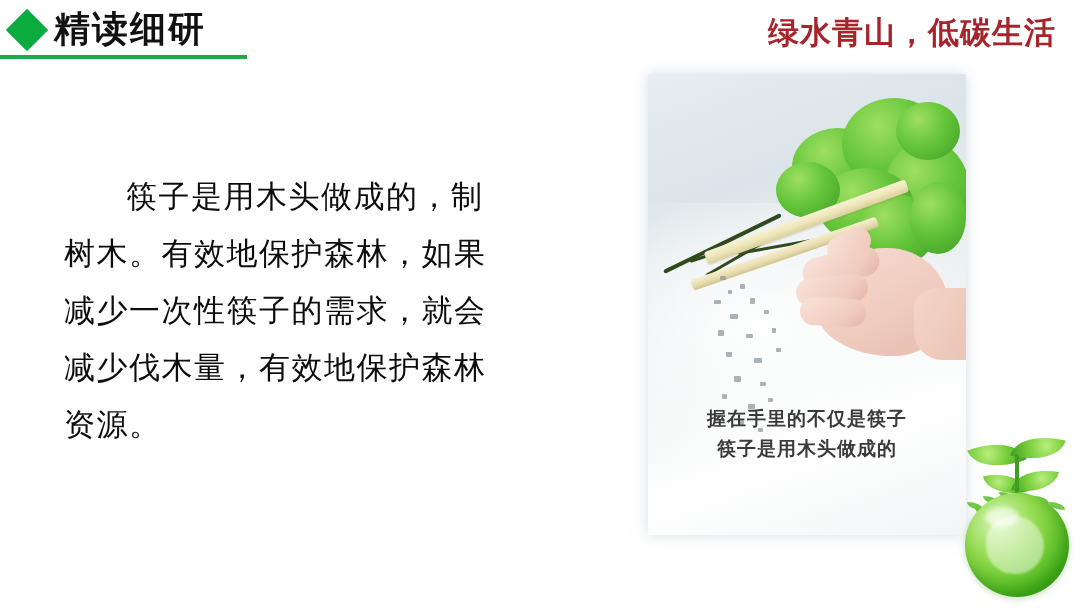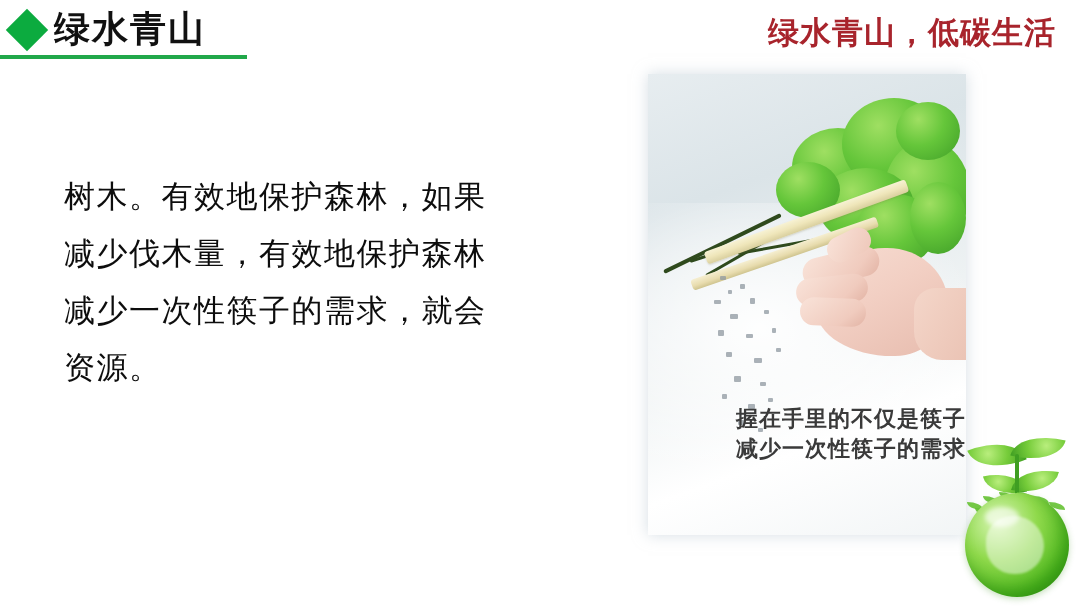--- a/index.html
+++ b/index.html
@@ -223,22 +223,22 @@
     background: #8f98a0;
     opacity: .75;
     border-radius: 1px;
   }
 
   .poster-caption {
     position: absolute;
     left: 0;
     right: 0;
     top: 330px;
-    text-align: right;
-    font-size: 22px;
+    text-align: center;
+    font-size: 19px;
     line-height: 30px;
     color: #3a3a3a;
     font-weight: bold;
     letter-spacing: 1px;
     font-family: "Liberation Sans", "DejaVu Sans", sans-serif;
   }
   .poster-caption div { white-space: nowrap; }
 
   
   .eco-logo {
@@ -311,28 +311,29 @@
     opacity: .9;
   }
 </style>
 </head>
 <body>
 
 <div class="slide">
 
   <div class="header-rule"></div>
   <div class="header-diamond"></div>
-  <div class="header-title">绿水青山</div>
+  <div class="header-title">精读细研</div>
   <div class="corner-slogan">绿水青山，低碳生活</div>
 
 
   <div class="body-copy">
+    <p class="indent">筷子是用木头做成的，制</p>
     <p>树木。有效地保护森林，如果</p>
+    <p>减少一次性筷子的需求，就会</p>
     <p>减少伐木量，有效地保护森林</p>
-    <p>减少一次性筷子的需求，就会</p>
     <p>资源。</p>
   </div>
 
   <div class="poster">
     <div class="poster-inner-light"></div>
 
     <div class="tree">
       <span class="tw1"></span>
         <span class="tw2"></span>
         <span class="tw3"></span>
@@ -378,21 +379,21 @@
       <i style="left:16px;top:124px;width:5px;height:5px;"></i>
       <i style="left:42px;top:134px;width:7px;height:5px;"></i>
       <i style="left:62px;top:128px;width:5px;height:4px;"></i>
       <i style="left:32px;top:150px;width:6px;height:5px;"></i>
       <i style="left:52px;top:158px;width:5px;height:4px;"></i>
       <i style="left:22px;top:20px;width:4px;height:4px;"></i>
     </div>
 
     <div class="poster-caption">
       <div>握在手里的不仅是筷子</div>
-      <div>减少一次性筷子的需求</div>
+      <div>筷子是用木头做成的</div>
     </div>
   </div>
 
   <div class="eco-logo">
     <div class="leaf lf1"></div>
     <div class="leaf lf2"></div>
     <div class="leaf lf3"></div>
     <div class="leaf lf4"></div>
     <div class="sprout-stem"></div>
     <div class="grass">

